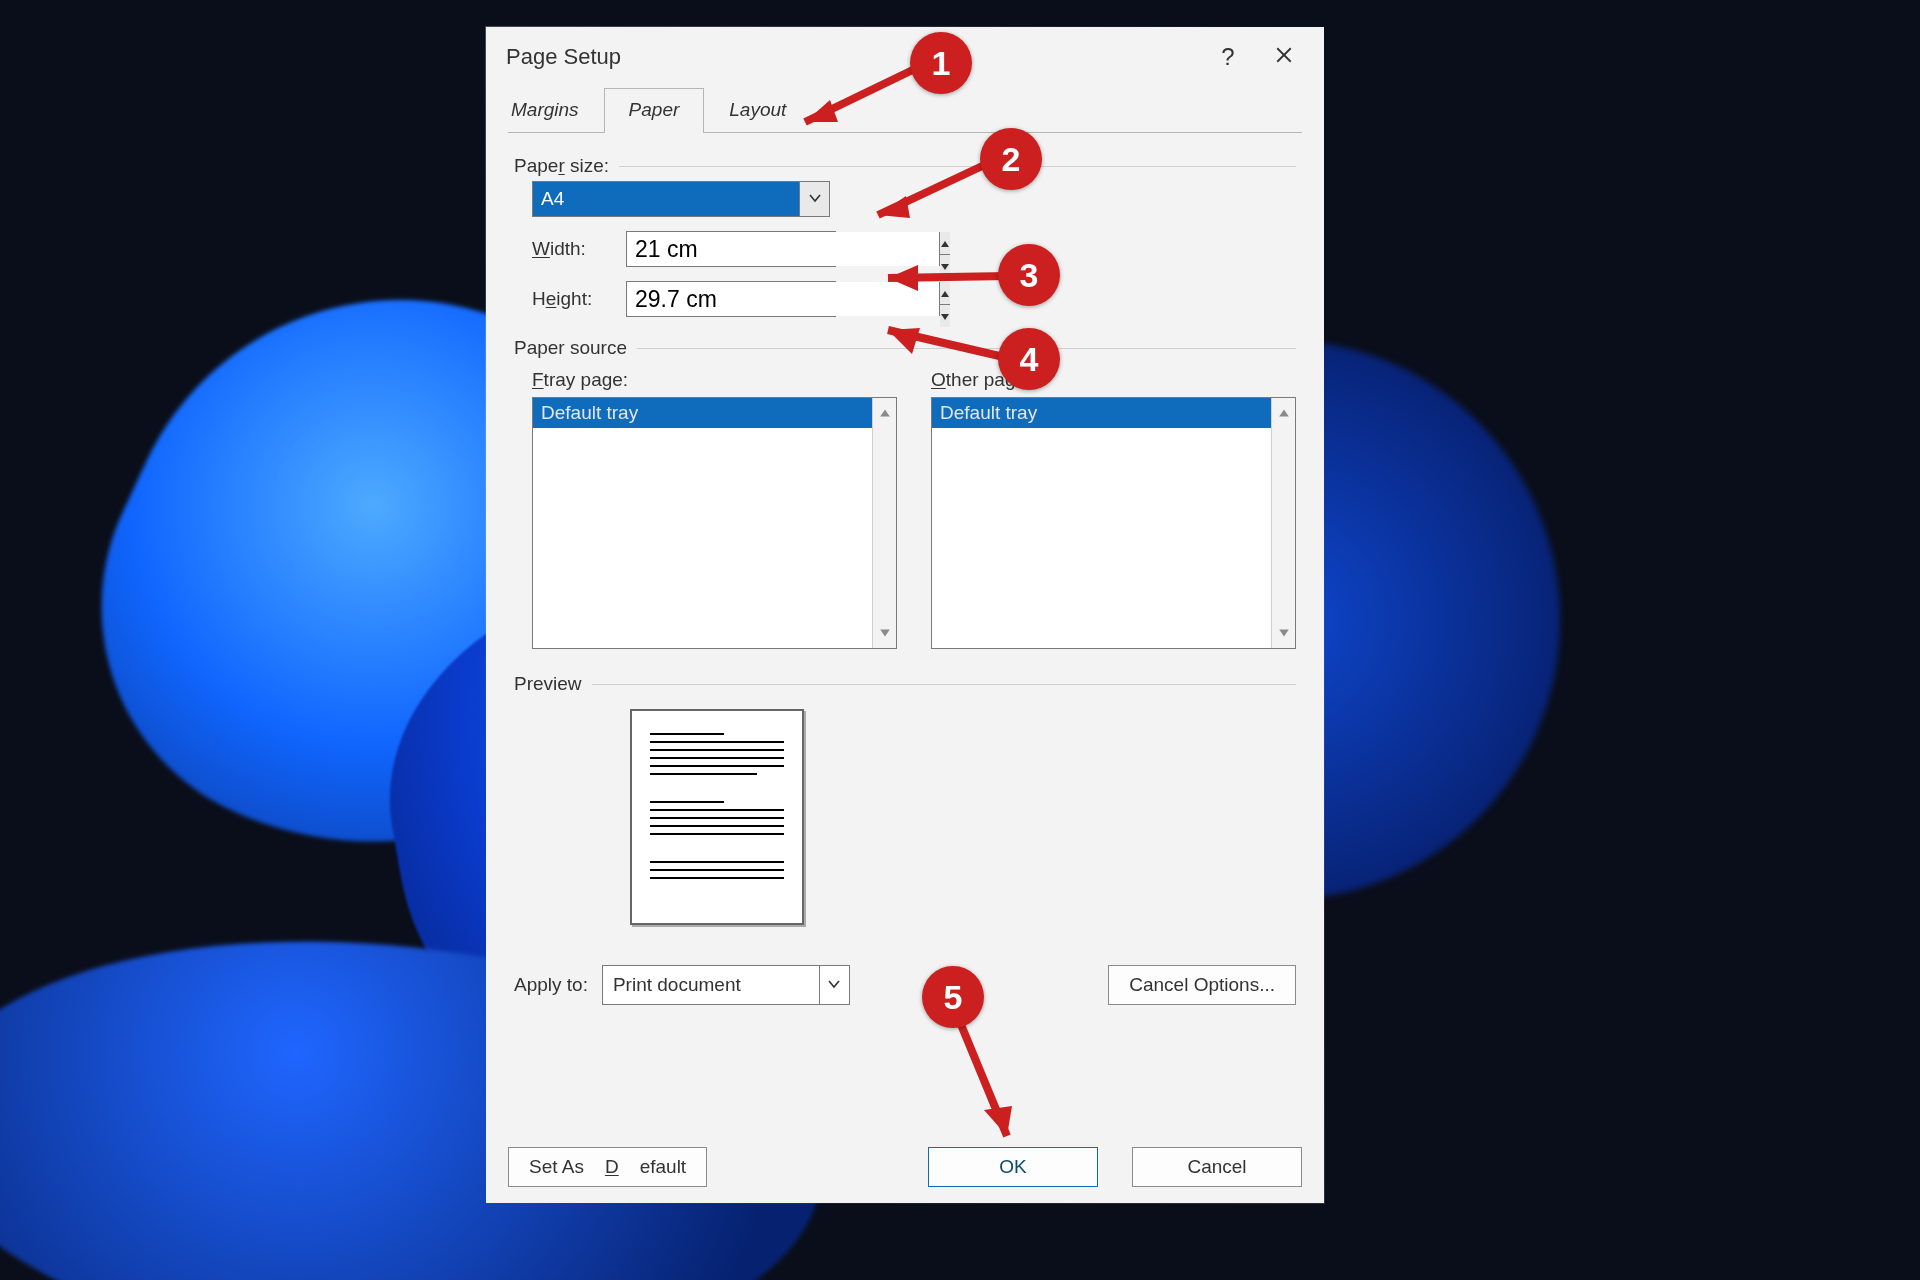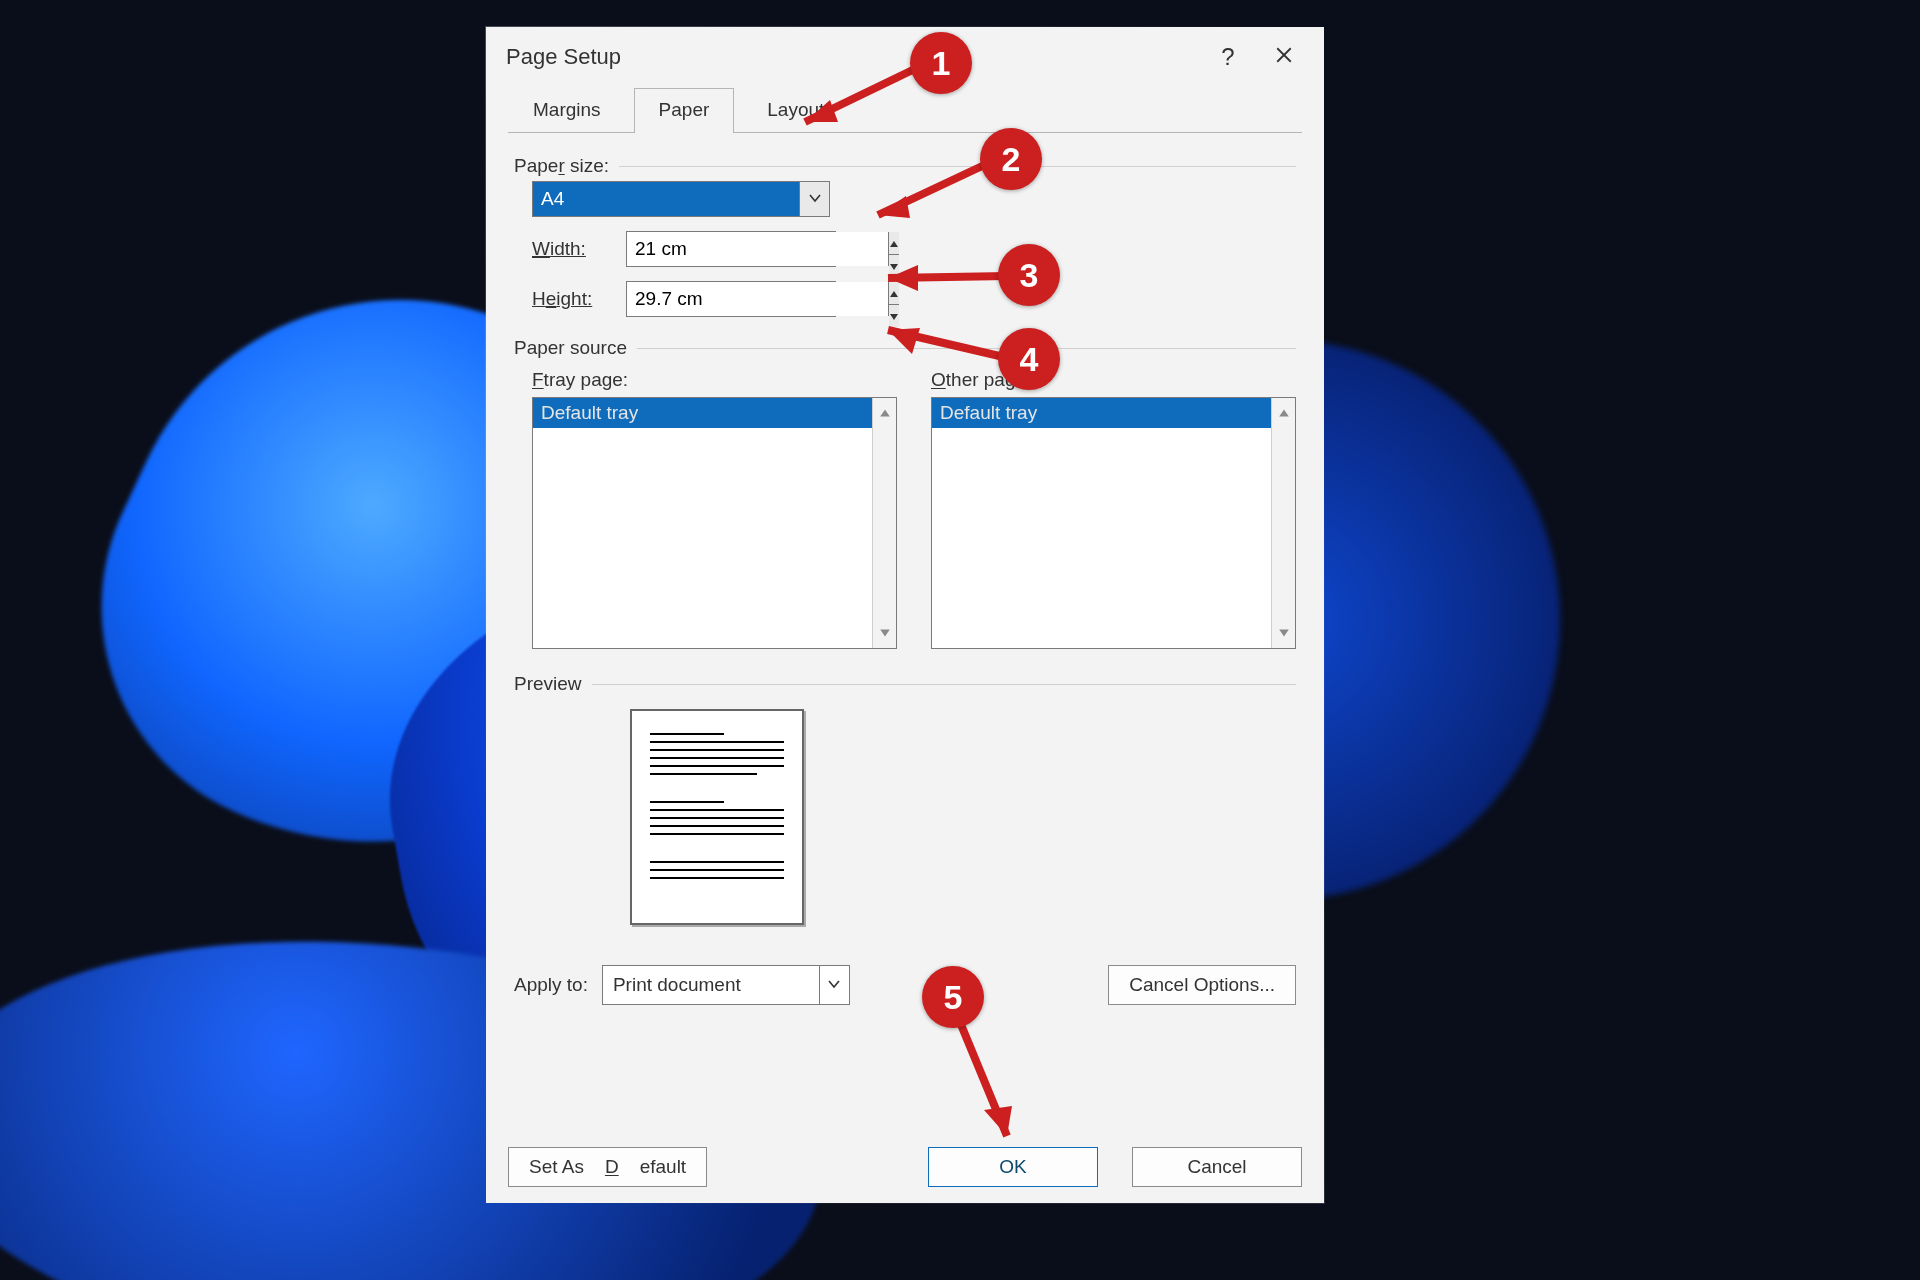--- a/index.html
+++ b/index.html
@@ -63,22 +63,22 @@
   .titlebar .winbtn {
     width:56px; height:48px;
     display:flex; align-items:center; justify-content:center;
     font-size:22px; color:#333;
   }
   .titlebar .winbtn.help { font-size:24px; font-weight:400; }
   .titlebar .winbtn.close svg { width:18px; height:18px; }
   
   .tabs {
     display:flex;
-    padding-left:22px;
-    gap:8px;
+    gap:0;
+    font-style:italic;
   }
   .tab {
     padding:10px 24px 12px;
     border:1px solid transparent;
     border-bottom:none;
     position:relative;
     top:1px;
     color:#333;
     background:transparent;
   }
@@ -110,24 +110,24 @@
     display:flex; align-items:center; padding:0 8px;
   }
   .dropdown .chev {
     width:30px; background:#e9e9e9;
     border-left:1px solid #7a7a7a;
     display:flex; align-items:center; justify-content:center;
   }
   .chev svg { width:14px; height:14px; }
   
   .spinrow { display:flex; align-items:center; margin-top:14px; }
-  .spinrow .lab { width:94px;text-decoration:underline; }
+  .spinrow .lab { width:94px; }
   .spin { display:flex; width:210px; height:36px; border:1px solid #7a7a7a; background:#fff; }
   .spin input {
-    flex:1; border:none; background:#fff; font-size:19px; padding:0 8px; font-family:inherit;
+    flex:1; border:none; background:#fff; font-size:23px; padding:0 8px; font-family:inherit;
   }
   .spin .spins { width:26px; display:flex; flex-direction:column; border-left:1px solid #7a7a7a; }
   .spin .spins .sp { flex:1; display:flex; align-items:center; justify-content:center; background:#e9e9e9; cursor:pointer;}
   .spin .spins .sp:first-child { border-bottom:1px solid #7a7a7a; }
   .spin .spins svg { width:10px; height:10px; }
   
   .source-row { display:flex; gap:34px; margin-top:6px; }
   .source-col { flex:1; }
   .source-col .lbl { margin-bottom:6px; display:inline-block; }
   .listbox {

